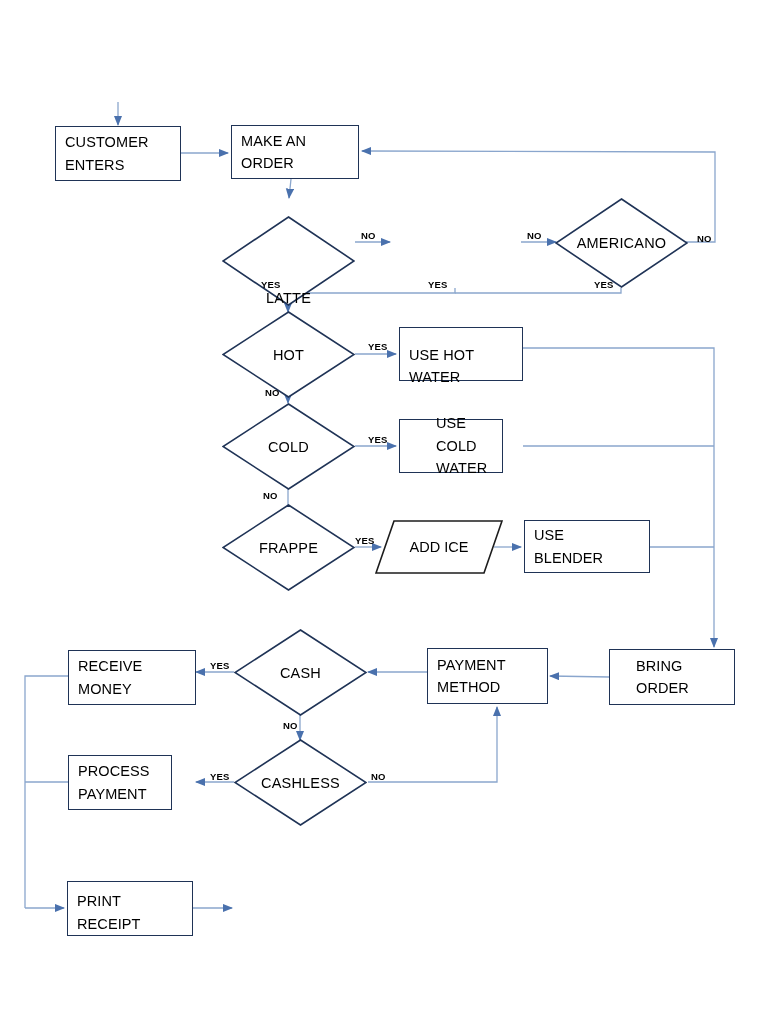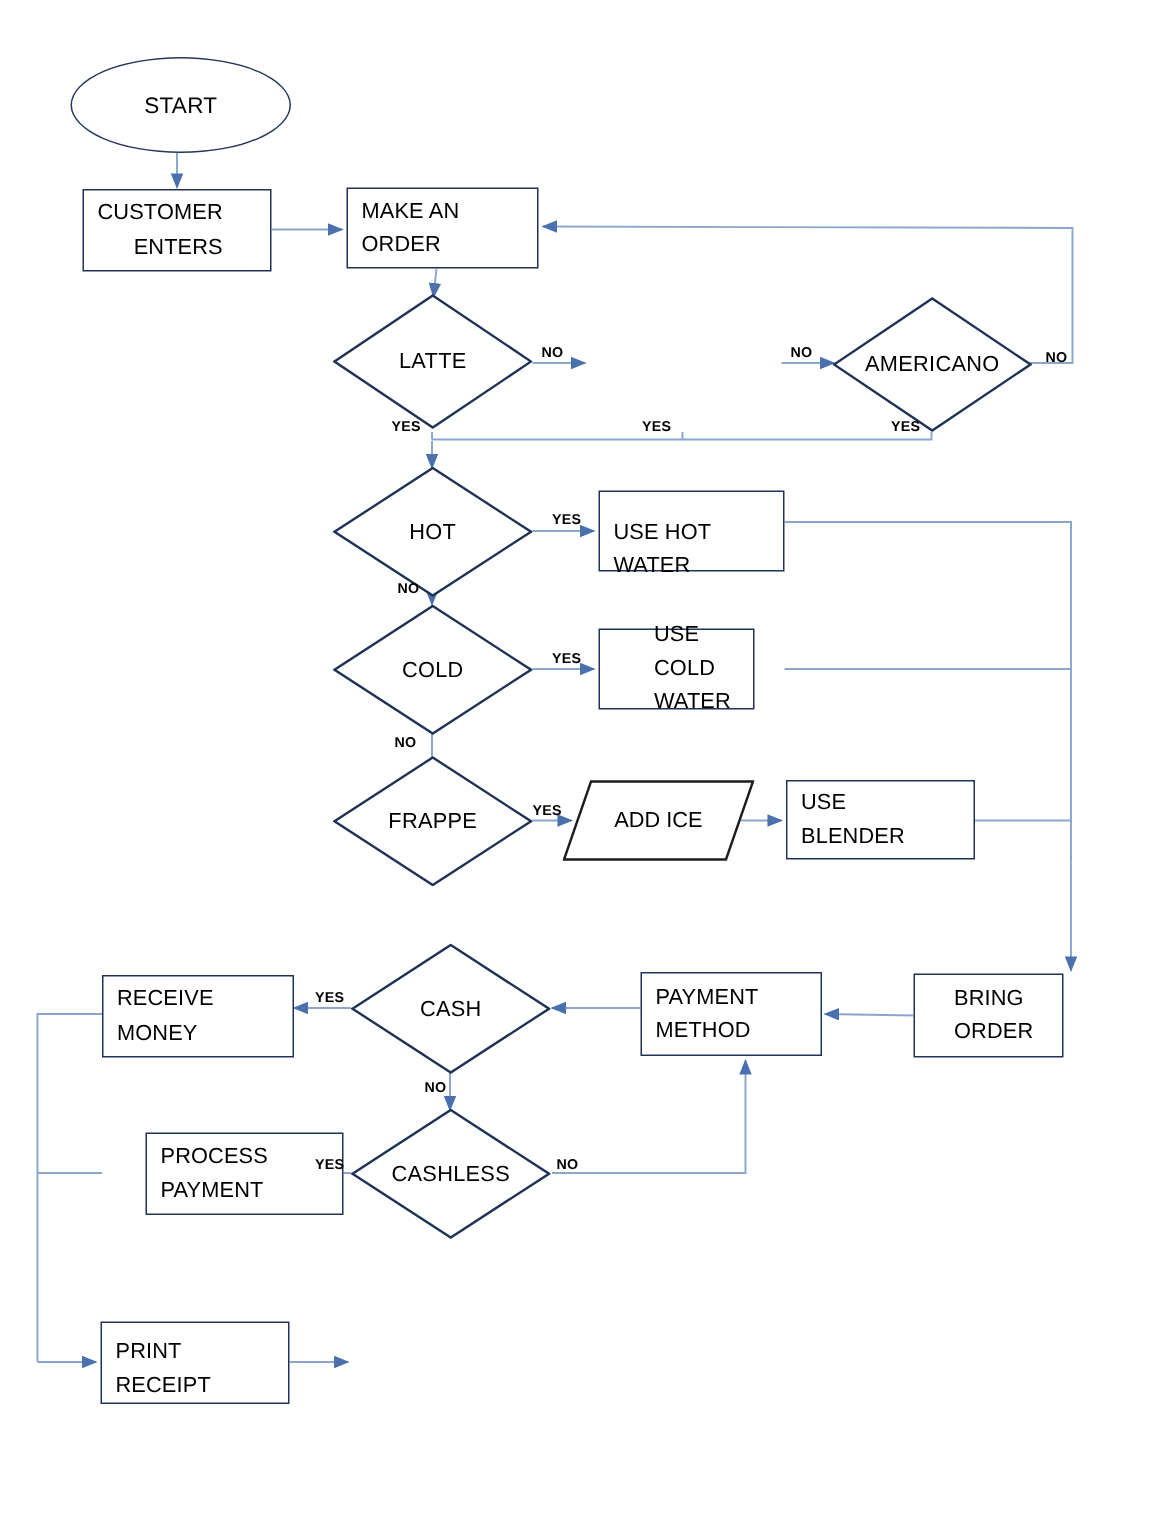--- a/index.html
+++ b/index.html
@@ -157,35 +157,32 @@
 
       <path d="M523,348 L714,348 L714,575"></path>
       <path d="M523,446 L714,446"></path>
       <path d="M650,547 L714,547"></path>
 
       <path d="M68,676 L25,676 L25,908"></path>
       <path d="M68,782 L25,782"></path>
     </g>
   </svg>
 
-  <div class="node term" style="left:47px; top:38px; width:147px; height:64px;">
-    <span>START</span>
-  </div>
 
   <div class="node proc" style="left:55px; top:126px; width:126px; height:55px;">
-    <span style="white-space:pre-line;text-align:right;">CUSTOMER
+    <span style="white-space:pre-line;">CUSTOMER
 ENTERS</span>
   </div>
 
   <div class="node proc" style="left:231px; top:125px; width:128px; height:54px;">
     <span style="white-space:pre-line;">MAKE AN
 ORDER</span>
   </div>
 
-  <div class="node dec" style="left:222px; top:196px; width:133px; height:90px;">
+  <div class="node dec" style="left:222px; top:216px; width:133px; height:90px;align-items:flex-end;">
     <svg class="dia-svg" viewBox="0 0 133 90" preserveAspectRatio="none">
       <polygon points="66.5,1 132,45 66.5,89 1,45" fill="#ffffff" stroke="#1f3356" stroke-width="1.6"></polygon>
     </svg>
     <span class="dec-label">LATTE</span>
   </div>
 
 
   <div class="node dec" style="left:555px; top:198px; width:133px; height:90px;">
     <svg class="dia-svg" viewBox="0 0 133 90" preserveAspectRatio="none">
       <polygon points="66.5,1 132,45 66.5,89 1,45" fill="#ffffff" stroke="#1f3356" stroke-width="1.6"></polygon>
@@ -229,21 +226,21 @@
       <polygon points="19,1 127,1 109,53 1,53" fill="#ffffff" stroke="#1c1c1c" stroke-width="1.6"></polygon>
     </svg>
     <span class="para-label">ADD ICE</span>
   </div>
 
   <div class="node proc" style="left:524px; top:520px; width:126px; height:53px;">
     <span style="white-space:pre-line;">USE
 BLENDER</span>
   </div>
 
-  <div class="node proc" style="left:609px; top:649px; width:100px; height:56px;padding-left:26px;">
+  <div class="node proc" style="left:609px; top:649px; width:126px; height:56px;padding-left:26px;">
     <span style="white-space:pre-line;">BRING
 ORDER</span>
   </div>
 
   <div class="node proc" style="left:427px; top:648px; width:121px; height:56px;">
     <span style="white-space:pre-line;">PAYMENT
 METHOD</span>
   </div>
 
   <div class="node dec" style="left:234px; top:629px; width:133px; height:87px;">
@@ -258,21 +255,21 @@
 MONEY</span>
   </div>
 
   <div class="node dec" style="left:234px; top:739px; width:133px; height:87px;">
     <svg class="dia-svg" viewBox="0 0 133 87" preserveAspectRatio="none">
       <polygon points="66.5,1 132,43.5 66.5,86 1,43.5" fill="#ffffff" stroke="#1f3356" stroke-width="1.6"></polygon>
     </svg>
     <span class="dec-label">CASHLESS</span>
   </div>
 
-  <div class="node proc" style="left:68px; top:755px; width:132px; height:55px;margin-left:29px;">
+  <div class="node proc" style="left:68px; top:755px; width:104px; height:55px;">
     <span style="white-space:pre-line;">PROCESS
 PAYMENT</span>
   </div>
 
   <div class="node proc" style="left:67px; top:881px; width:126px; height:55px;align-items:flex-end;">
     <span style="white-space:pre-line;">PRINT
 RECEIPT</span>
   </div>
 
 

